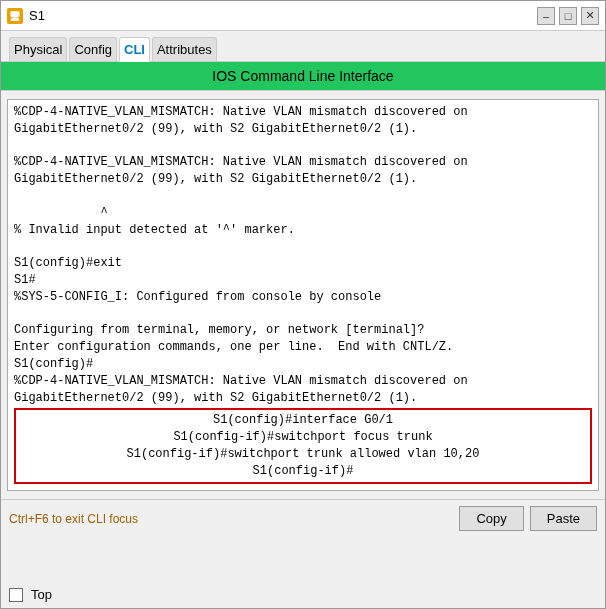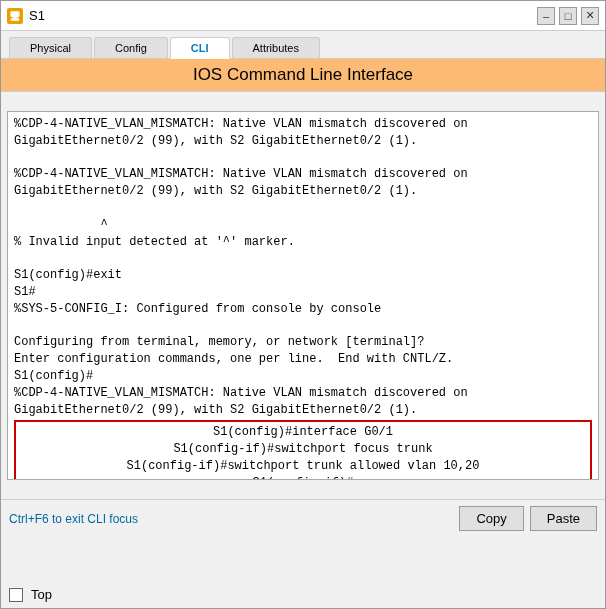--- a/index.html
+++ b/index.html
@@ -59,54 +59,54 @@
       color: #333;
     }
     .tabs {
       display: flex;
       background: #f0f0f0;
       padding: 6px 8px 0 8px;
       gap: 2px;
       border-bottom: 1px solid #ccc;
     }
     .tab {
-      padding: 4px 20px;
+      padding: 4px 4px;
       border: 1px solid #ccc;
       border-bottom: none;
       background: #e0e0e0;
       cursor: pointer;
-      font-size: 11px;
+      font-size: 13px;
       border-radius: 3px 3px 0 0;
     }
     .tab.active {
       background: #fff;
       border-bottom: 1px solid #fff;
       margin-bottom: -1px;
       color: #0080c0;
       font-weight: bold;
     }
     .section-title {
       text-align: center;
       padding: 6px;
-      font-size: 17px;
+      font-size: 14px;
       color: #000;
       border-bottom: 1px solid #ccc;
-      background: #fdba74;
+      background: #22c55e;
     }
     .main-content {
       flex: 1;
       display: flex;
       flex-direction: column;
       padding: 0;
       background: #f0f0f0;
       overflow: hidden;
     }
     .cli-area {
       flex: 1;
-      margin: 19px 6px;
+      margin: 8px 6px;
       border: 1px solid #aaa;
       background: #fff;
       overflow: hidden;
       display: flex;
       flex-direction: column;
     }
     .cli-scroll {
       flex: 1;
       overflow-y: auto;
       padding: 4px 6px;
@@ -126,21 +126,21 @@
       display: flex;
       align-items: center;
       padding: 6px 8px;
       gap: 6px;
       background: #f0f0f0;
       border-top: 1px solid #ccc;
     }
     .bottom-bar-text {
       flex: 1;
       font-size: 12px;
-      color: #0369a1;
+      color: #a16207;
     }
     .bottom-btn {
       padding: 4px 16px;
       border: 1px solid #999;
       background: #e0e0e0;
       cursor: pointer;
       font-size: 13px;
     }
     .footer {
       display: flex;

